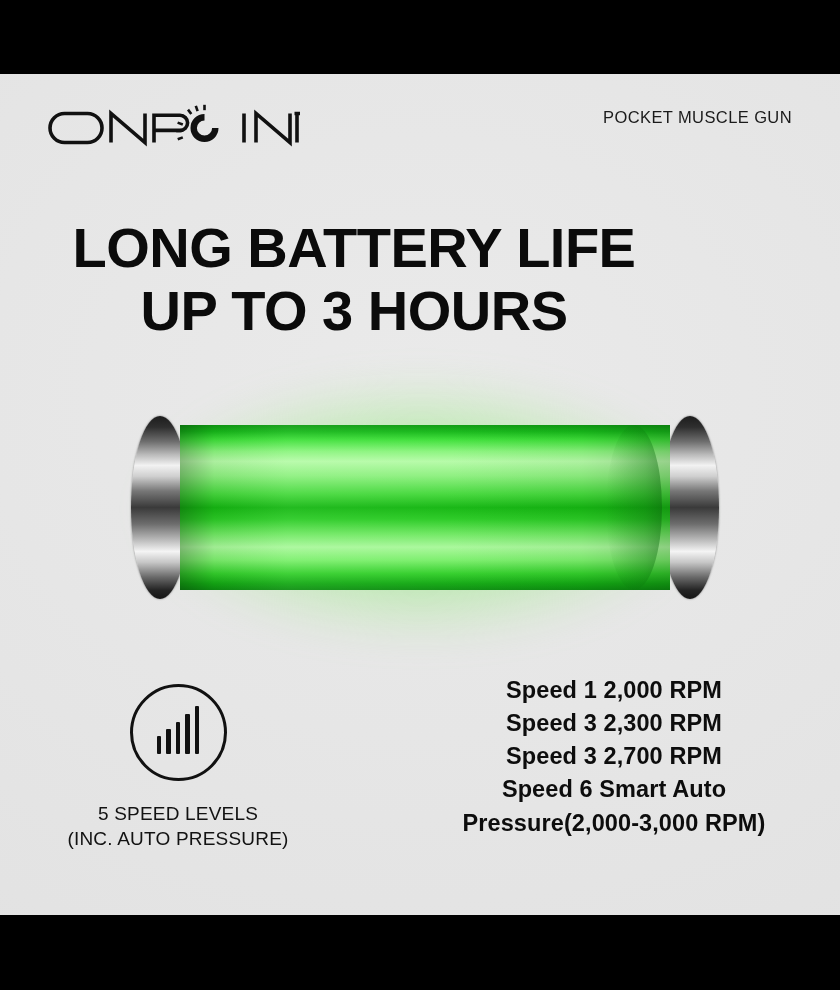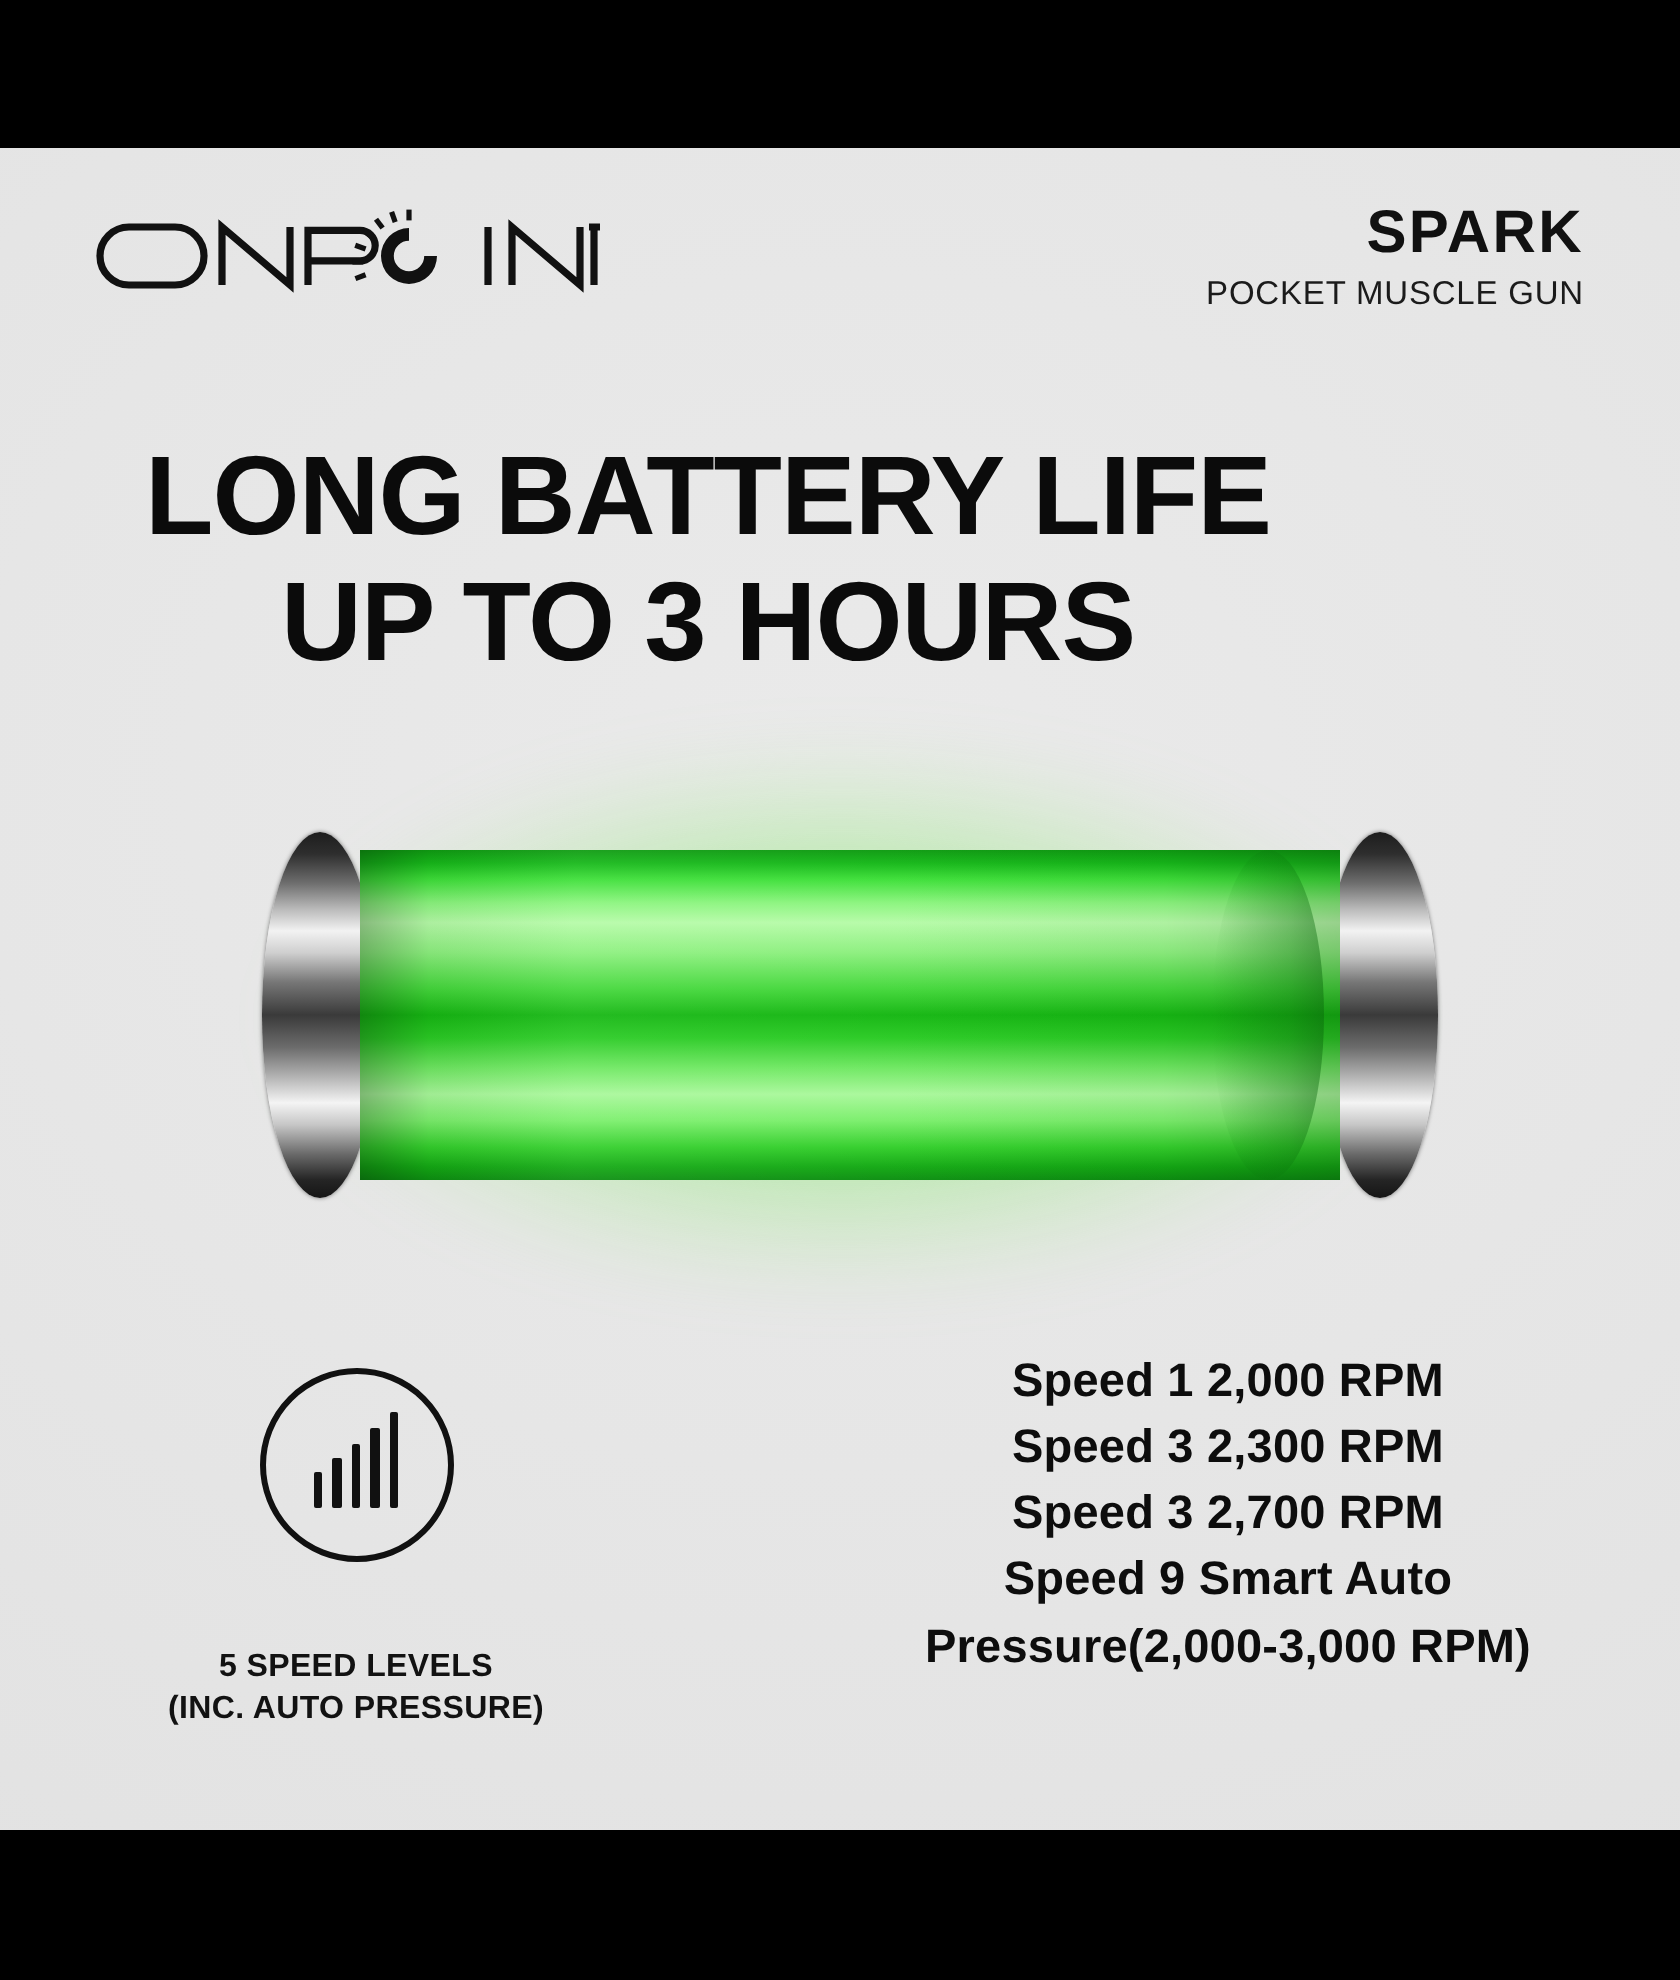--- a/index.html
+++ b/index.html
@@ -216,25 +216,25 @@
     height: 48px;
     margin-bottom: 24px;
   }
   .bars i {
     display: block;
     width: 4.5px;
     background: #111111;
     border-radius: 1px;
   }
   .icon-caption {
-    margin-top: 42px;
-    font-size: 16px;
+    margin-top: 20px;
+    font-size: 19px;
     line-height: 1.32;
     color: #121212;
-    font-weight: bold;
+    font-weight: normal;
     letter-spacing: 0.2px;
   }
 
   
   .speed-list {
     position: absolute;
     right: 46px;
     top: 600px;
     width: 360px;
     text-align: center;
@@ -274,21 +274,20 @@
             <path d="M138.1 14.6 L133.8 11.2"></path>
             <path d="M134.8 20.5 L129.6 18.6"></path>
             <path d="M133.6 27.0 L128.2 27.0"></path>
             <path d="M134.8 33.4 L129.7 35.3"></path>
           </g>
         </g>
       </svg>
     </div>
 
     <div class="brand">
-      <div class="brand-name">SPARK</div>
       <div class="brand-sub">POCKET MUSCLE GUN</div>
     </div>
 
     <div class="headline">
       <span class="l1">LONG BATTERY LIFE</span>
       <span class="l2">UP TO 3 HOURS</span>
     </div>
 
     <div class="battery-wrap">
       <div class="glow"></div>
@@ -315,21 +314,21 @@
       <div class="icon-caption">
         <div>5 SPEED LEVELS</div>
         <div>(INC. AUTO PRESSURE)</div>
       </div>
     </div>
 
     <div class="speed-list">
       <div class="row">Speed 1   2,000 RPM</div>
       <div class="row">Speed 3  2,300 RPM</div>
       <div class="row">Speed 3  2,700 RPM</div>
-      <div class="row">Speed 9  Smart Auto</div>
+      <div class="row">Speed 6  Smart Auto</div>
       <div class="row">Pressure(2,000-3,000 RPM)</div>
     </div>
 
   </div>
 
   <div class="letterbox bottom"></div>
 
 </div>
 
 </body></html>

